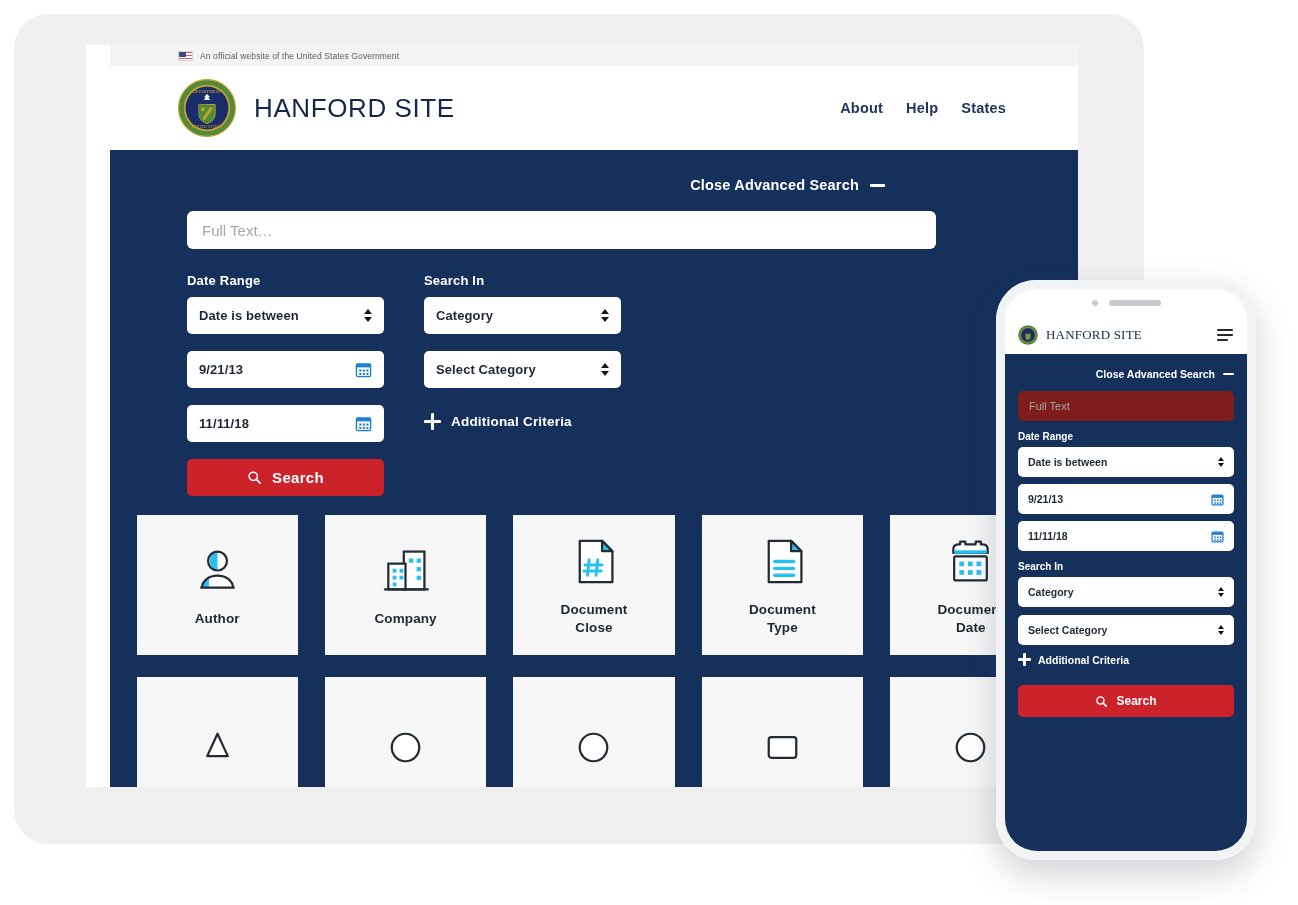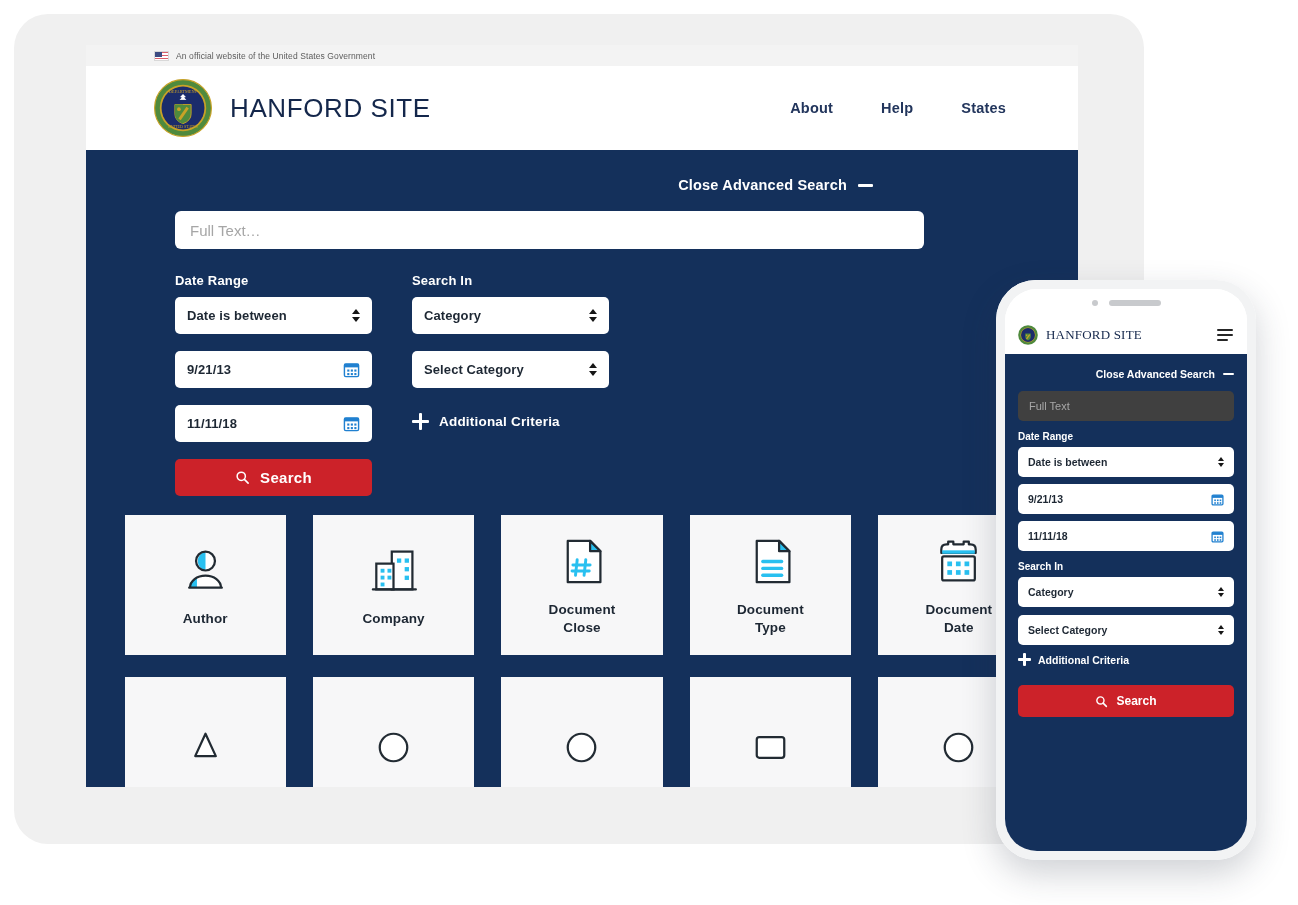--- a/index.html
+++ b/index.html
@@ -18,20 +18,21 @@
     width: 1130px; height: 830px;
     background: #f0f0f0;
     border-radius: 34px;
   }
   .tablet-screen {
     position: absolute;
     left: 86px; top: 45px;
     width: 992px; height: 742px;
     overflow: hidden;
     background: #ffffff;
+    padding-left: 24px;
   }
 
   
   .gov-banner {
     height: 21px;
     background: #f3f3f3;
     display: flex; align-items: center;
     padding-left: 68px;
     gap: 7px;
   }
@@ -64,21 +65,21 @@
   }
   .brand { display: flex; align-items: center; gap: 18px; }
   .seal { width: 58px; height: 58px; flex: none; }
   .site-title {
     font-size: 26px; color: #14274b;
     letter-spacing: .6px; font-weight: 400;
     font-family: "Liberation Sans", sans-serif;
   }
   .main-nav {
     margin-left: auto; margin-right: 72px;
-    display: flex; align-items: center; gap: 48px;
+    display: flex; align-items: center; gap: 23px;
   }
   .nav-link {
     font-size: 14.5px; color: #22355c;
     font-weight: bold; letter-spacing: .2px;
     cursor: pointer; text-decoration: none;
   }
 
   
   .search-region {
     background: #14305b;
@@ -261,21 +262,21 @@
   }
   .p-close {
     display: flex; align-items: center; justify-content: flex-end;
     gap: 8px; cursor: pointer;
   }
   .p-close-label { color: #fff; font-size: 10.5px; font-weight: bold; }
   .p-minus { width: 11px; height: 2.4px; background: #fff; border-radius: 1px; }
 
   .p-input {
     margin-top: 11px; width: 100%; height: 30px;
-    background: #404040; border: none; border-radius: 5px;
+    background: #7f1d1d; border: none; border-radius: 5px;
     padding: 0 11px; font-size: 11px; color: #9a9a9a;
     font-family: "Liberation Sans", sans-serif; outline: none;
   }
   .p-input::placeholder { color: #a6a6a6; }
   .p-label {
     color: #fff; font-size: 10px; font-weight: bold;
     margin: 10px 0 5px 0;
   }
   .p-field {
     height: 30px; background: #fff; border-radius: 5px;

